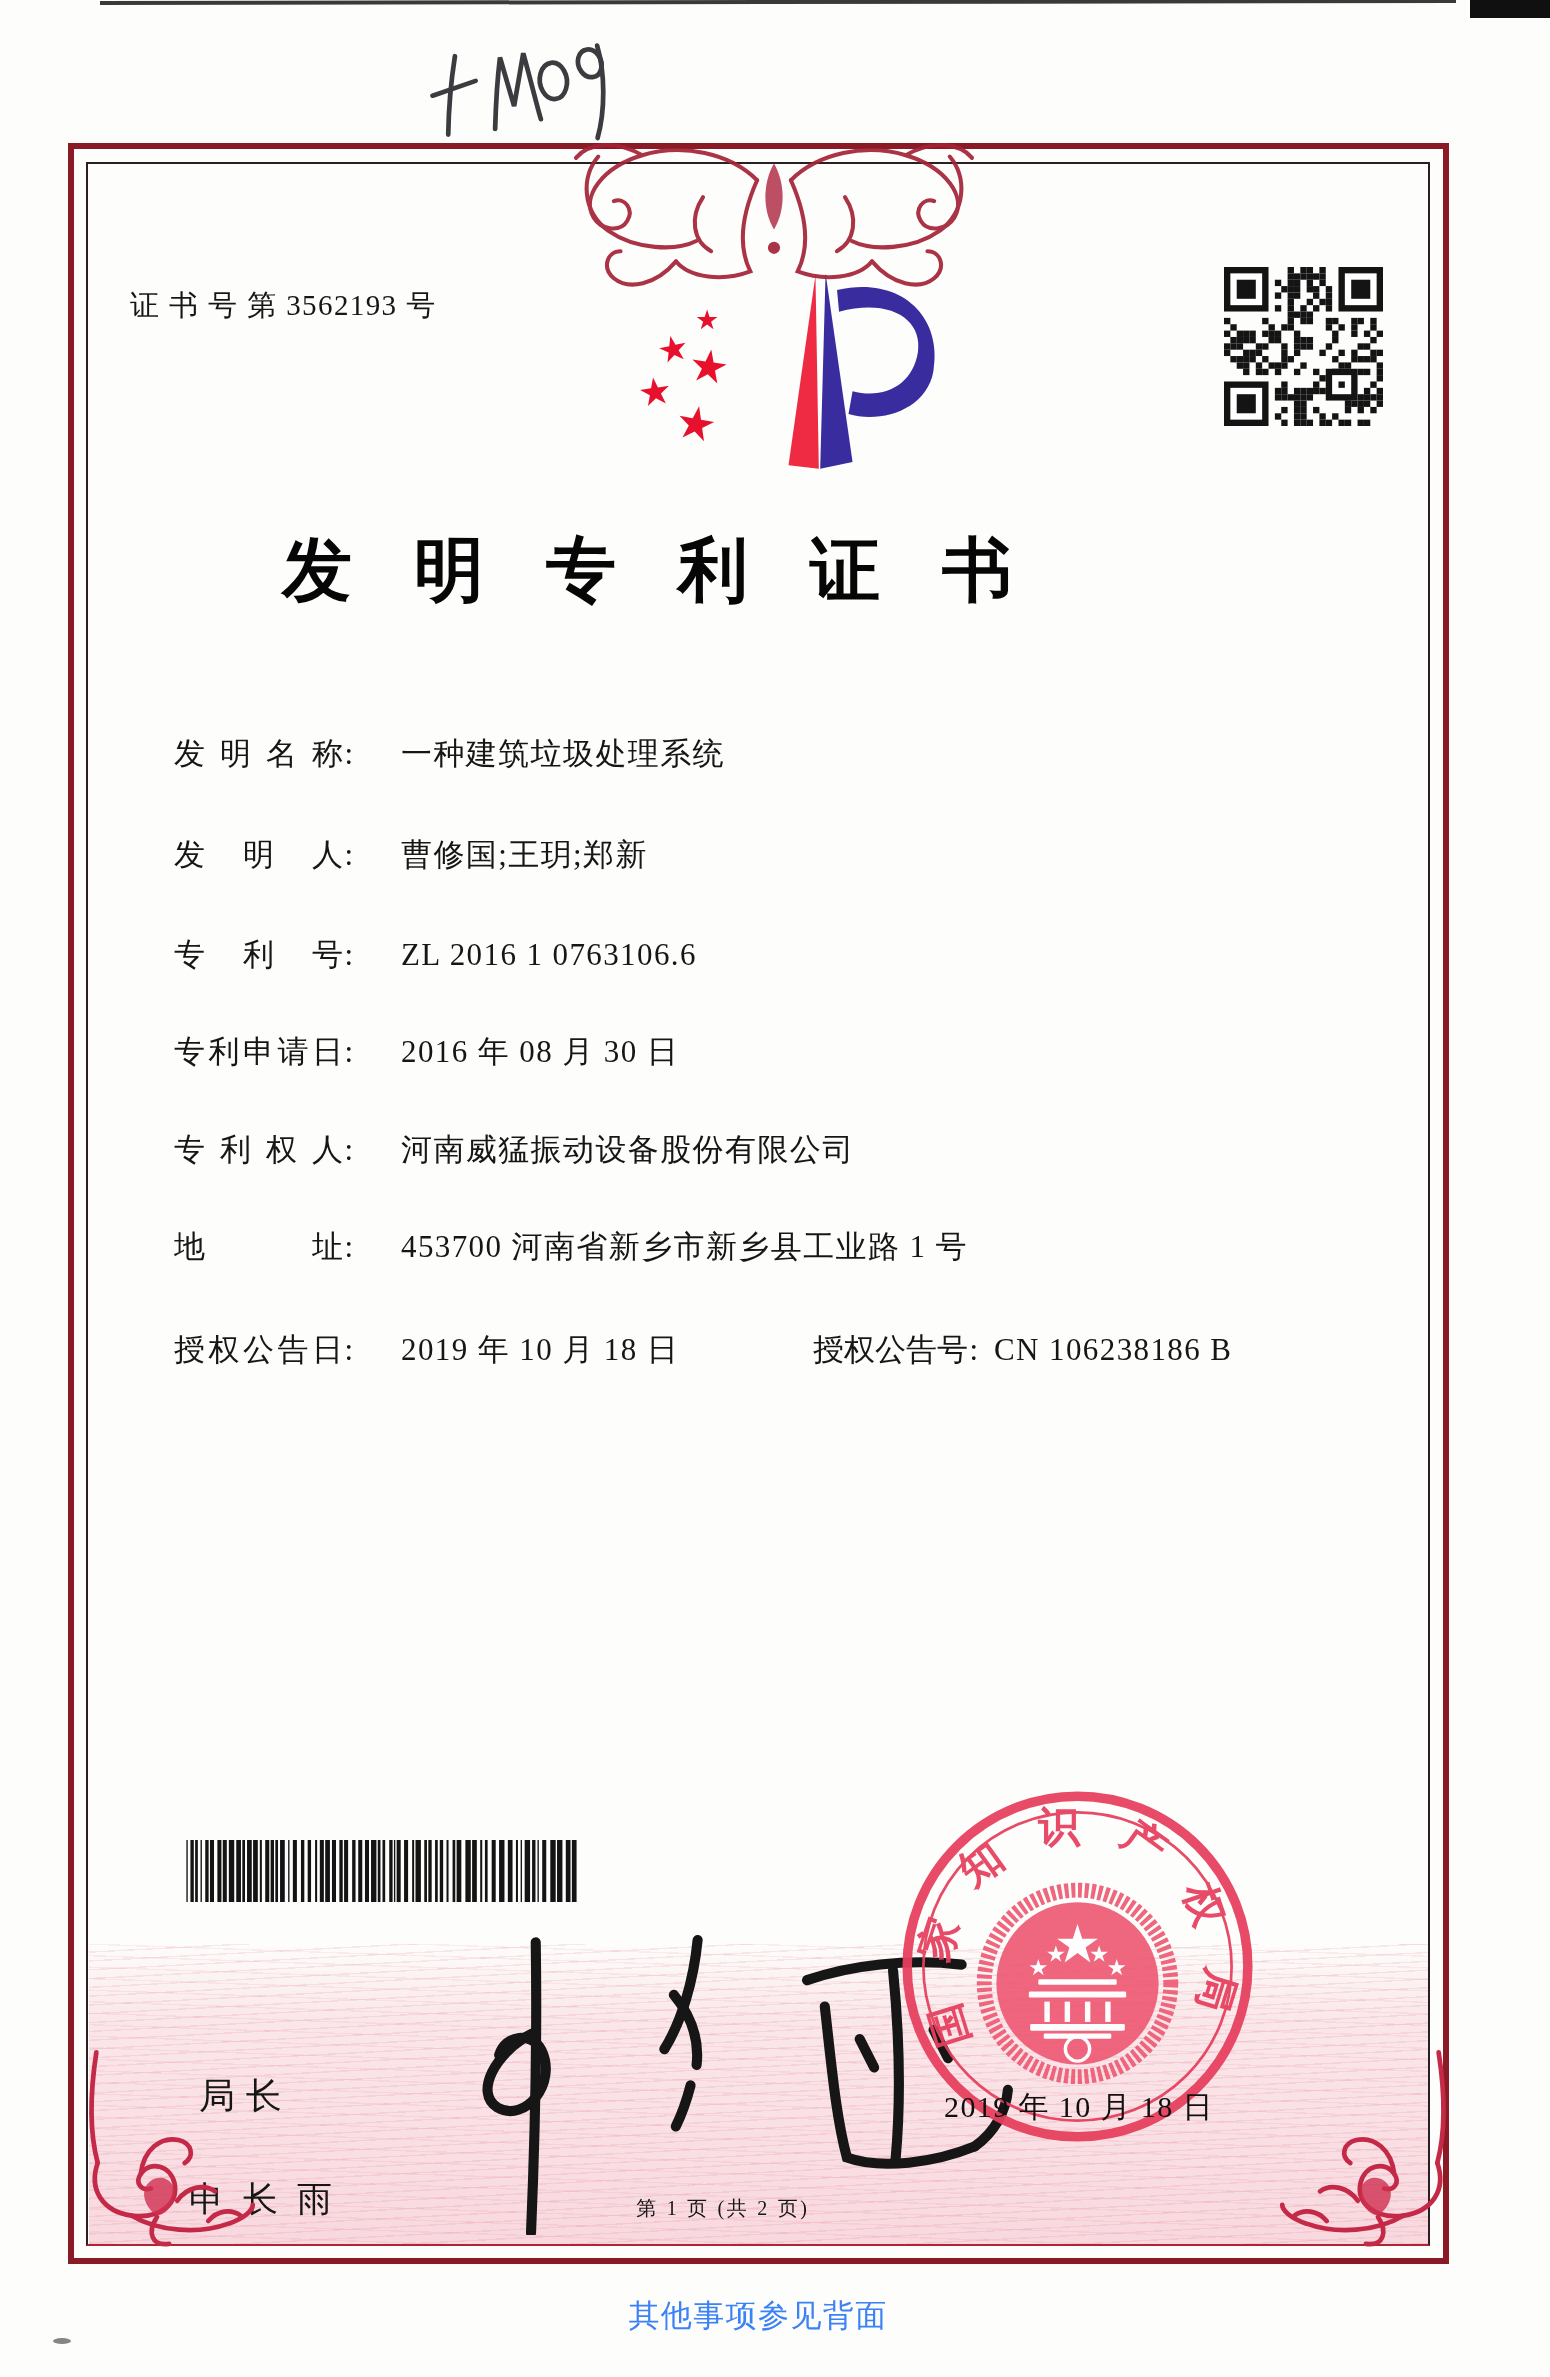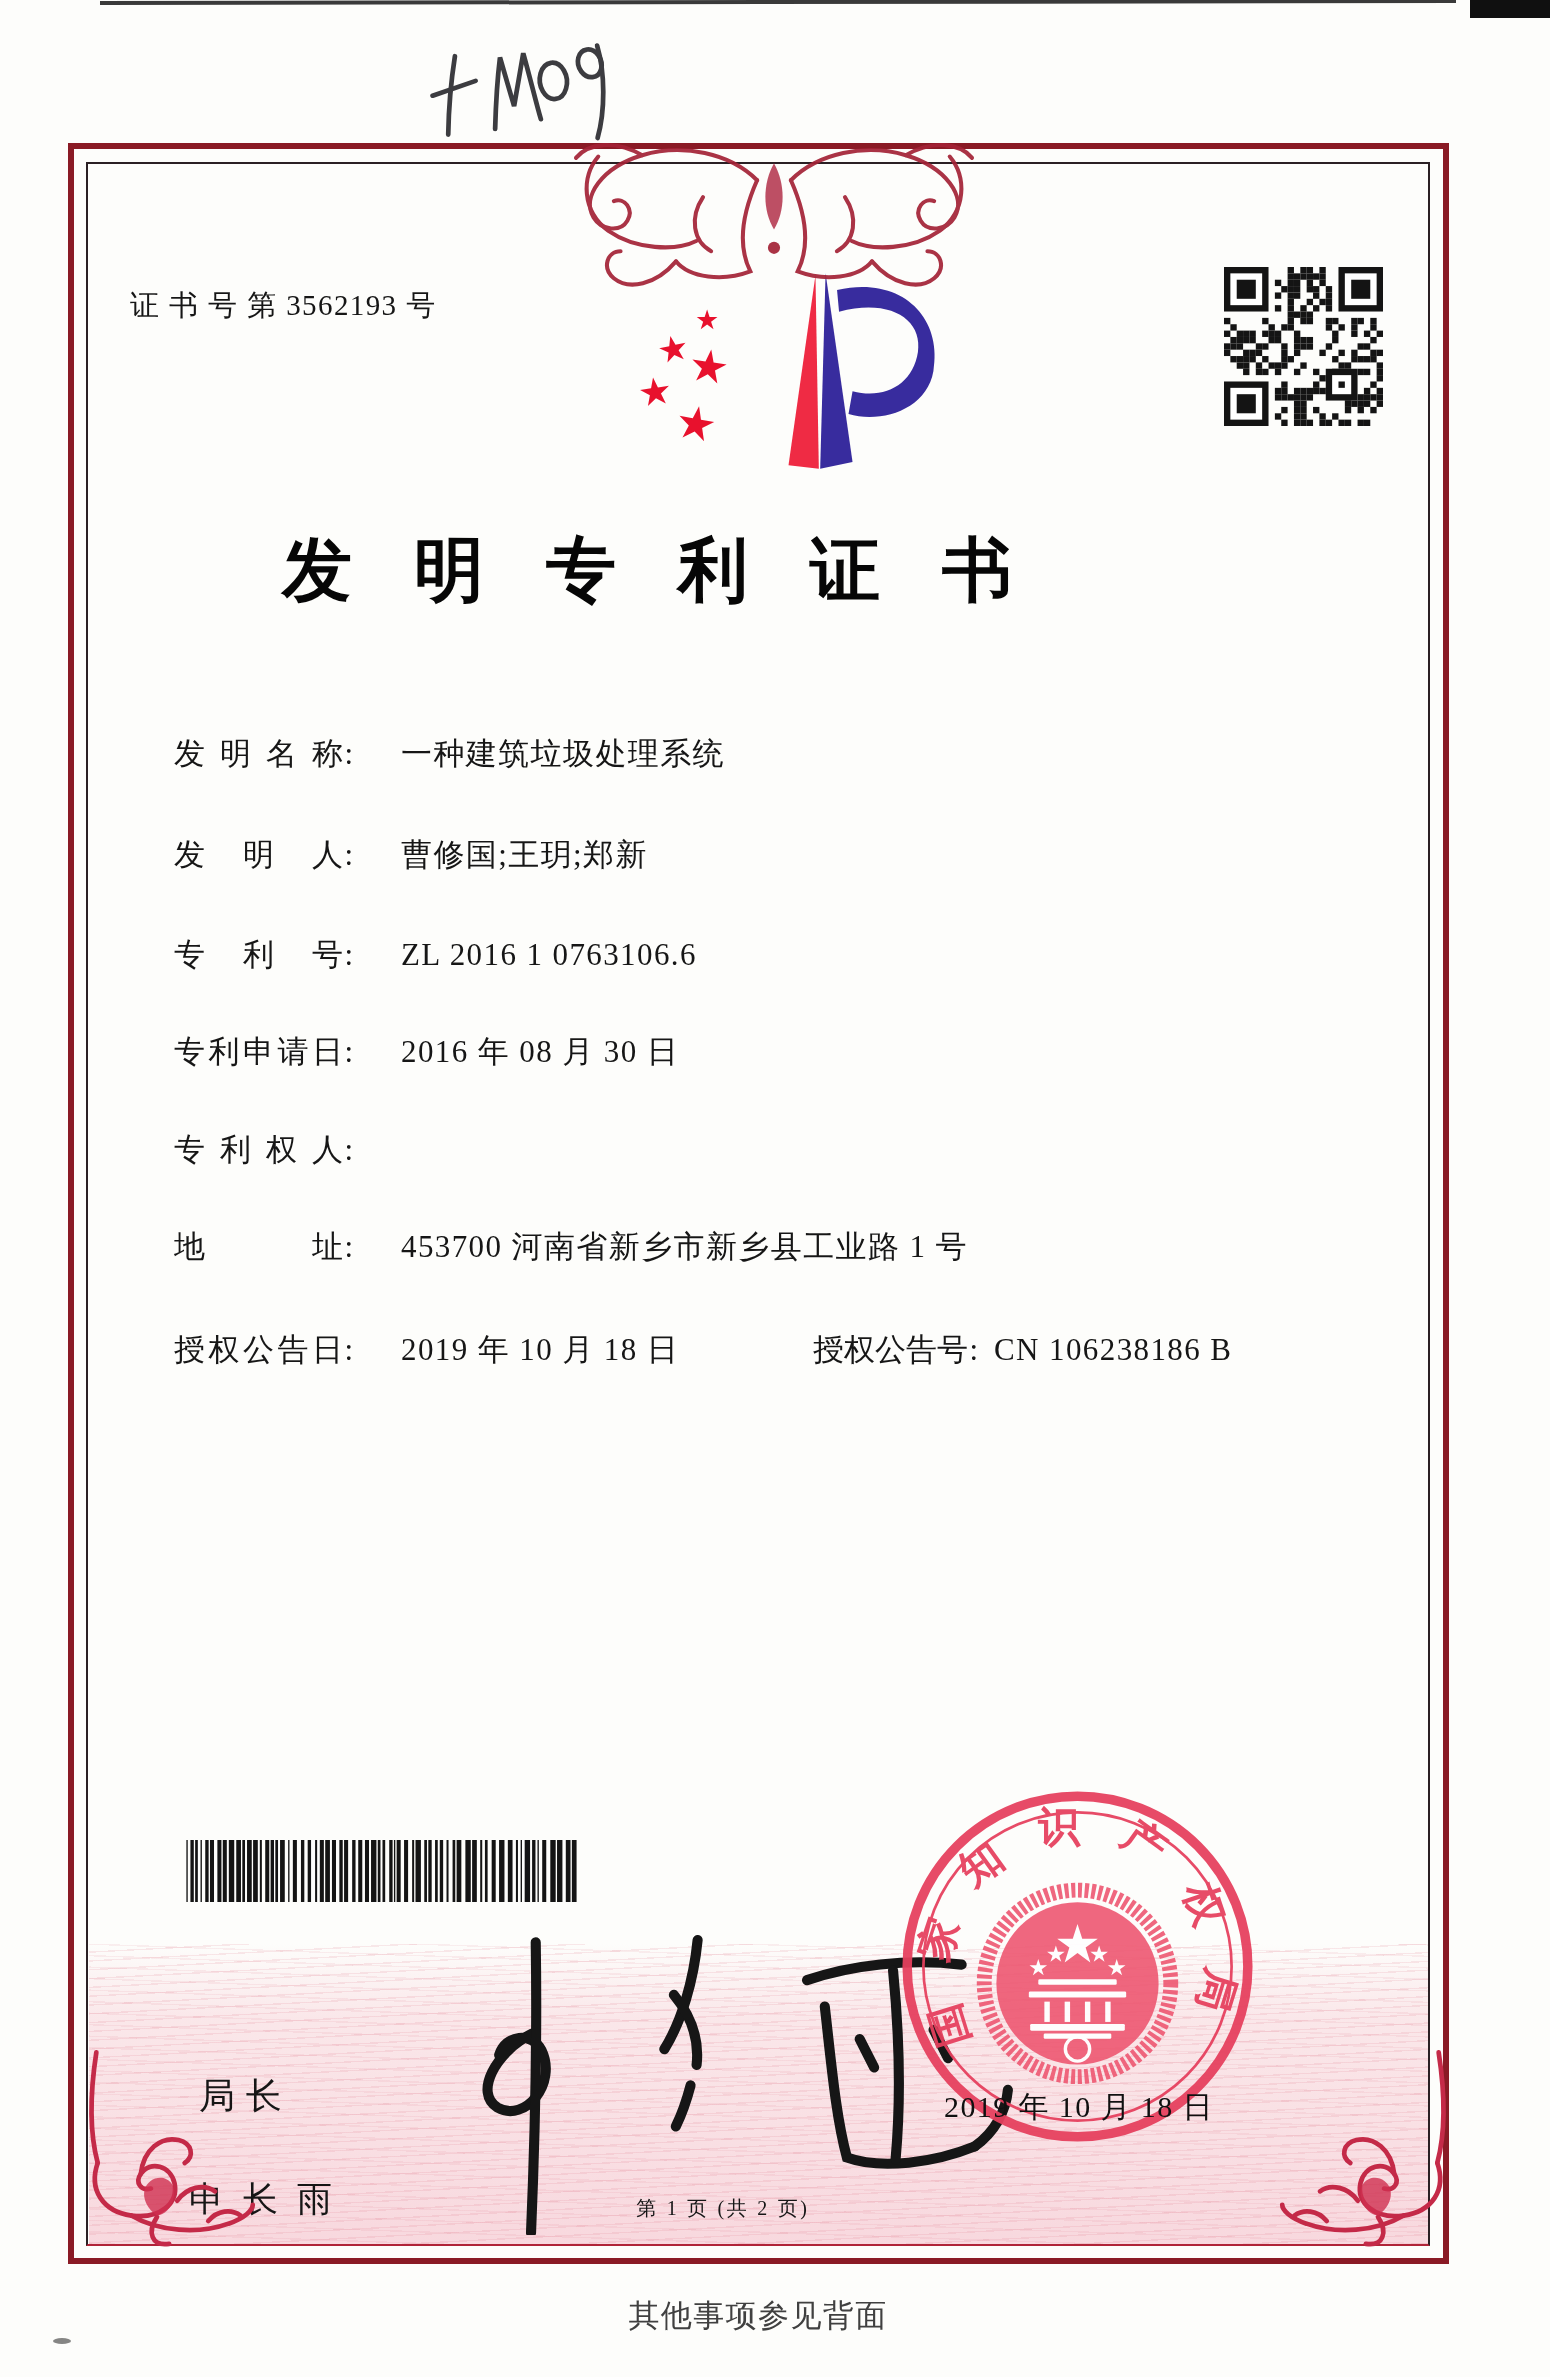--- a/index.html
+++ b/index.html
@@ -53,21 +53,21 @@
   #paragraphs p{margin:0; font-size:30px; line-height:62px; text-indent:62px; letter-spacing:1px; color:#1a1a1a; text-align:justify;}
 
   
   .barcode{left:186px; top:1840px;}
   .officer-title{left:199px; top:2072px; font-size:36px; letter-spacing:10.8px;}
   .officer-name{left:189px; top:2176px; font-size:35px; letter-spacing:19px;}
   .signature{left:432px; top:1918px; z-index:30;}
   .seal{left:895px; top:1784px; z-index:35; opacity:.94;}
   .seal-date{left:944px; top:2087px; font-size:30px; letter-spacing:1.4px; color:#101010; z-index:40; white-space:nowrap;}
   .page-info{left:88px; top:2195px; width:1270px; text-align:center; font-size:20px; letter-spacing:2.7px; z-index:20;}
-  .back-note{left:88px; top:2295px; width:1340px; text-align:center; font-size:31px; letter-spacing:1.4px; color:#404040;}
+  .back-note{left:88px; top:2295px; width:1340px; text-align:center; font-size:31px; letter-spacing:1.4px; color:#3b82f6;}
 
   .top-ornament{left:534px; top:116px; z-index:5;}
   .corner-flourish-left{left:76px; top:2047px; z-index:6;}
   .corner-flourish-right{left:1270px; top:2047px; z-index:6; transform:scaleX(-1);}
   svg{display:block;}
 </style>
 </head>
 <body>
 
 <div id="page">
@@ -417,21 +417,21 @@
   </div>
       <div class="field-row" style="top: 396px;">
     <span class="field-label">
           <span class="lbl-chars">
             <span>专</span>
             <span>利</span>
             <span>权</span>
             <span>人</span>
           </span>
           <span class="colon">:</span>
-        </span>
+        </span><span class="field-value">河南威猛振动设备股份有限公司</span>
   </div>
       <div class="field-row" style="top: 493px;">
     <span class="field-label">
           <span class="lbl-chars">
             <span>地</span>
             <span>址</span>
           </span>
           <span class="colon">:</span>
         </span><span class="field-value">453700 河南省新乡市新乡县工业路 1 号</span>
   </div>

